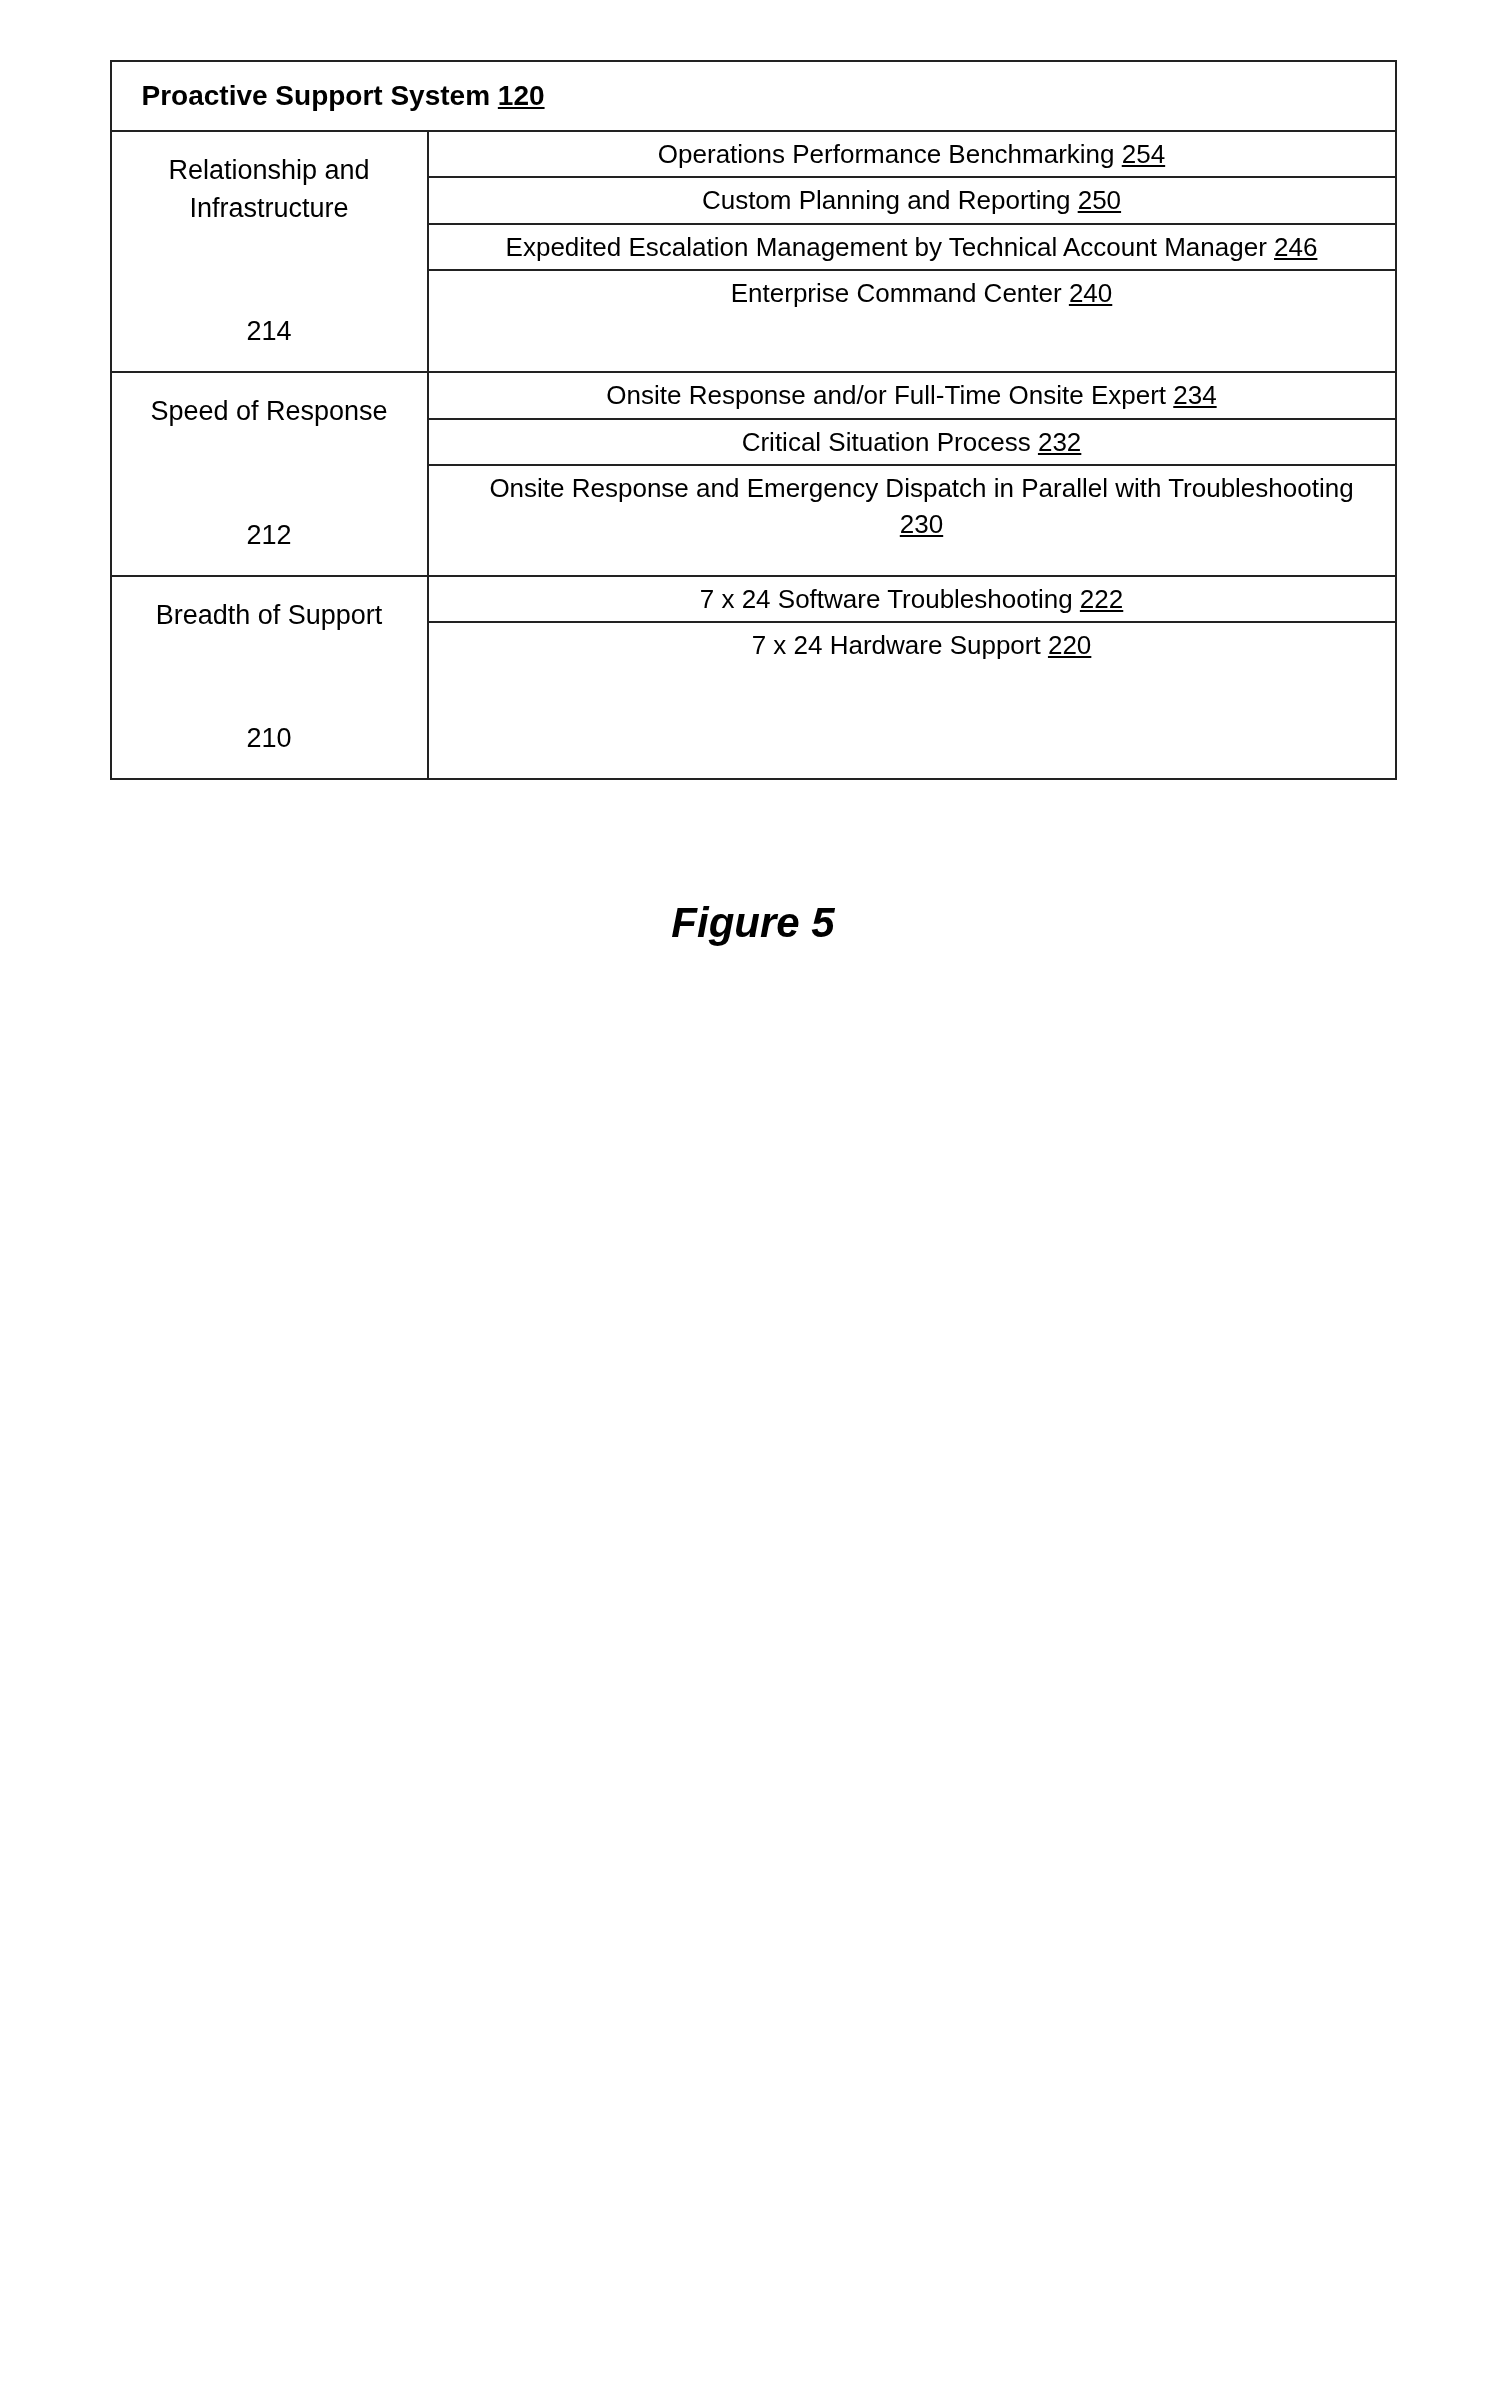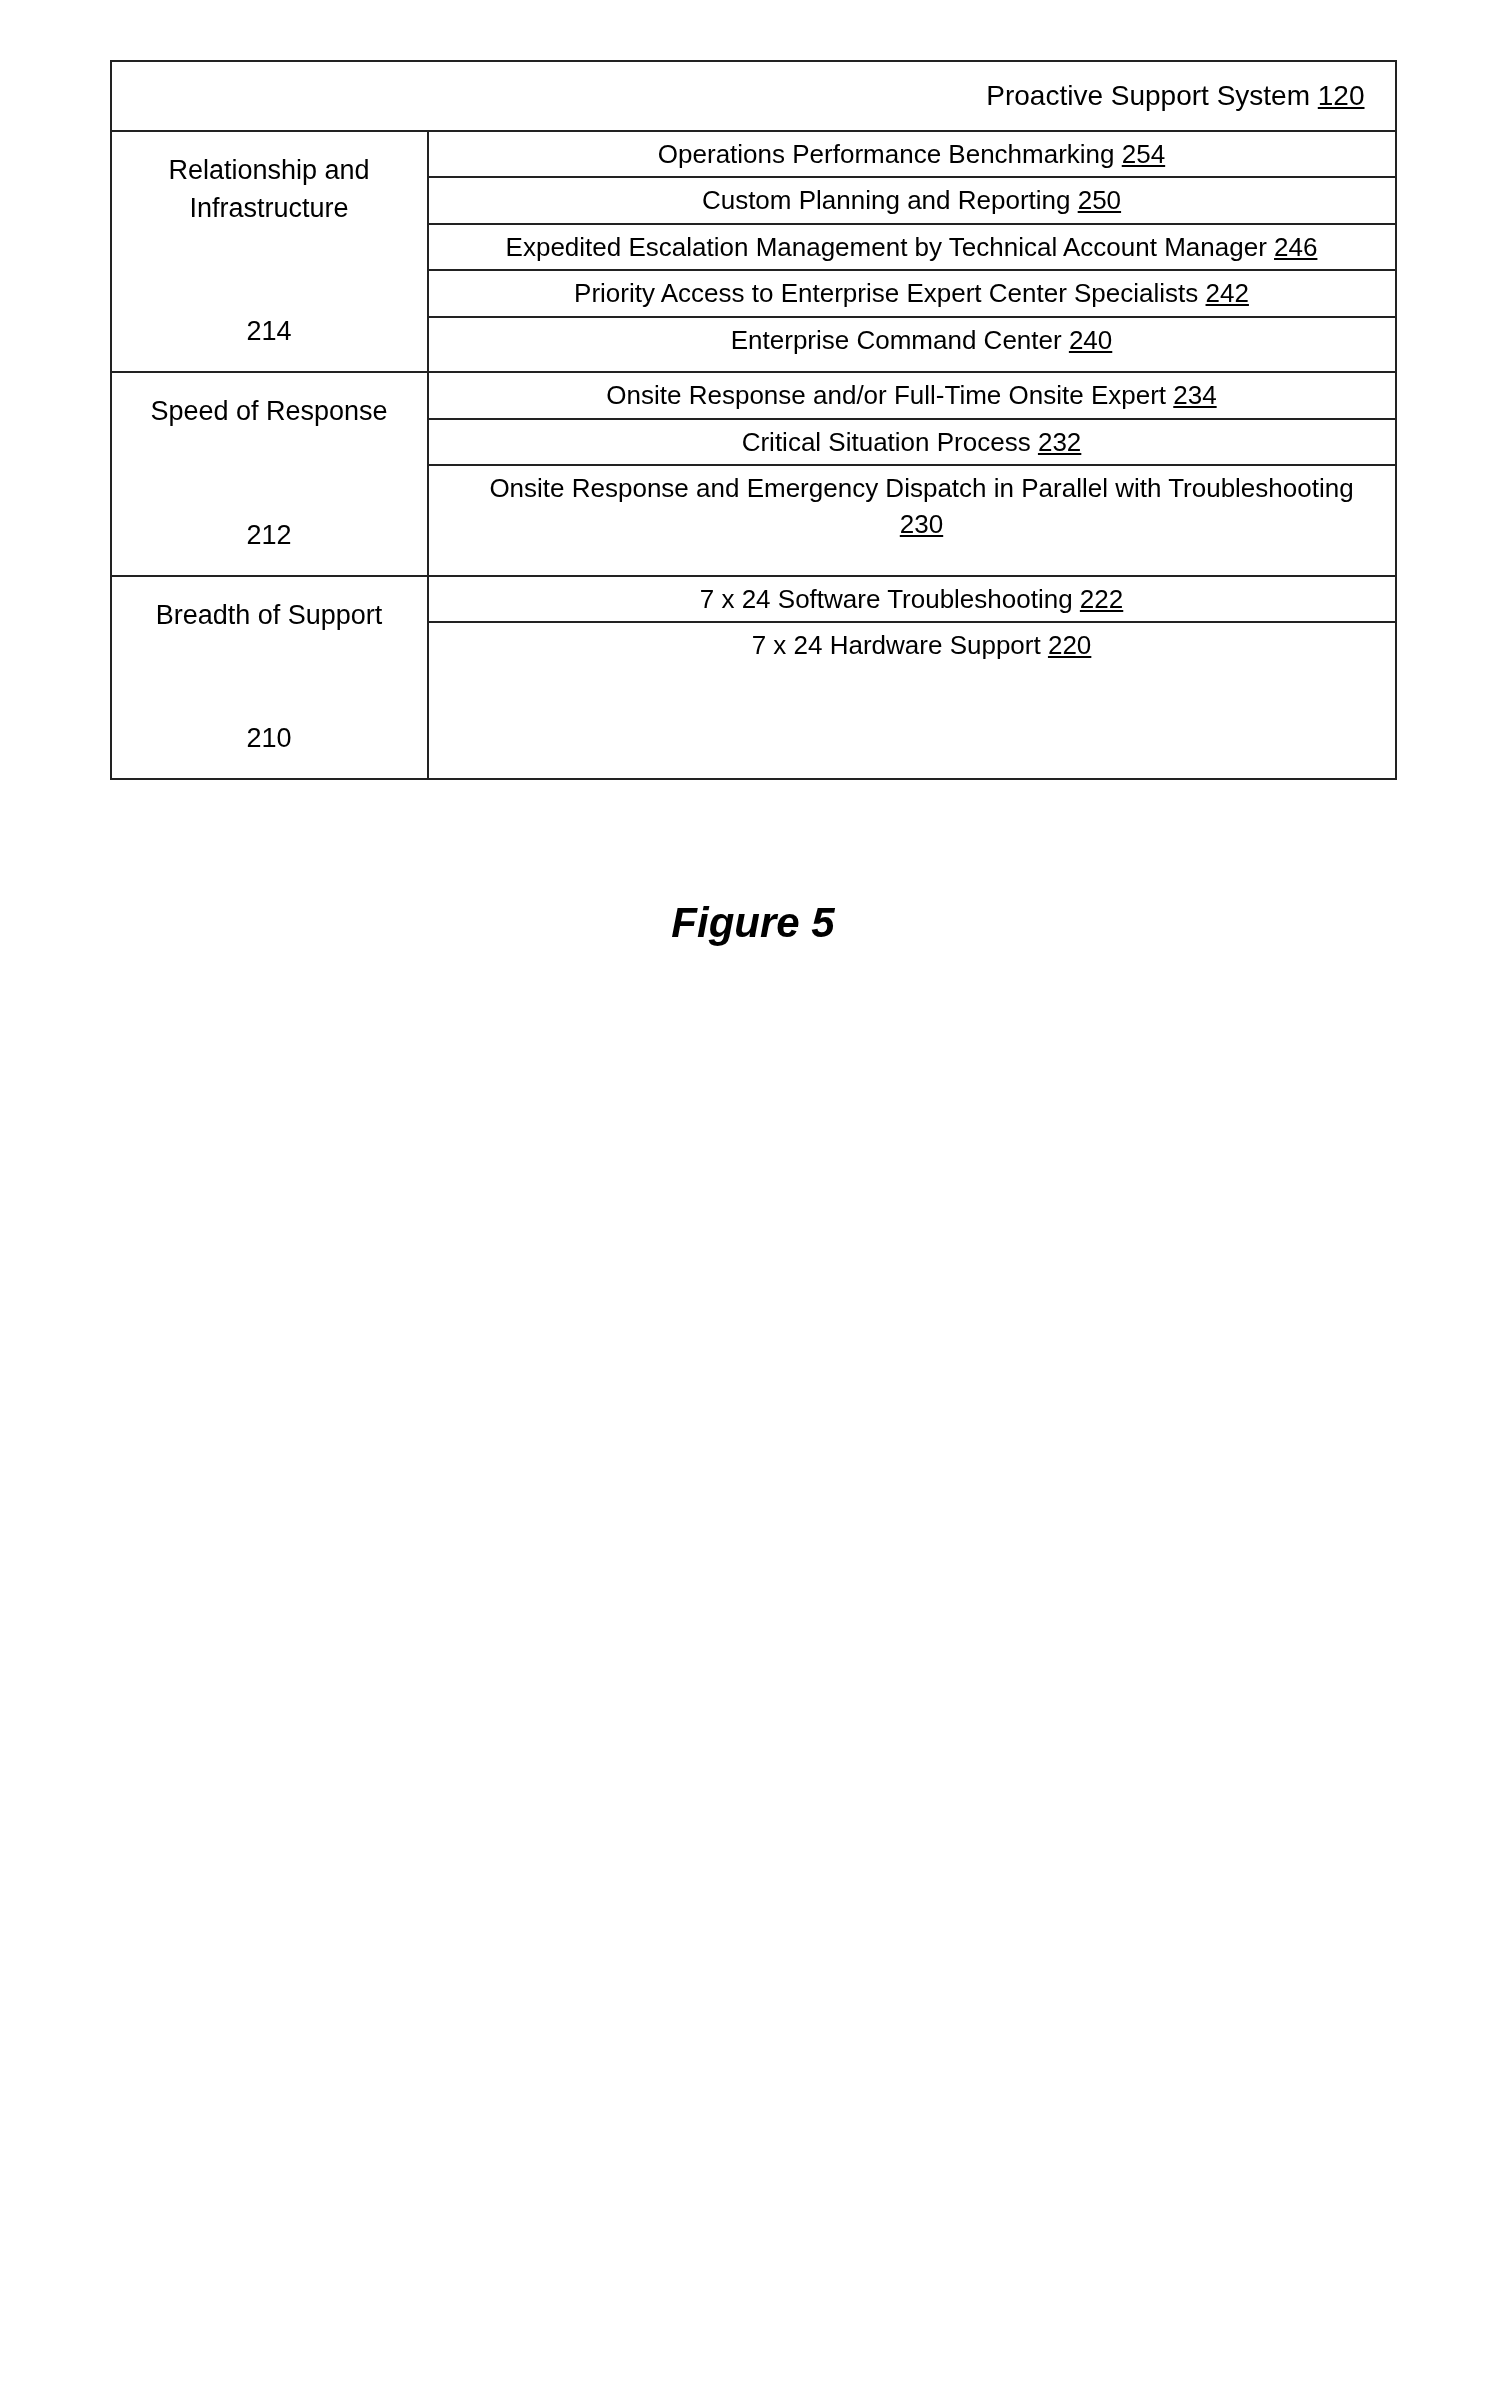--- a/index.html
+++ b/index.html
@@ -16,24 +16,25 @@
 
     .diagram-container {
       width: 1287px;
       margin-top: 20px;
     }
 
     
     .top-header {
       border: 2px solid #222;
       padding: 18px 30px;
-      text-align: right;
+      text-align: left;
       font-size: 28px;
       margin-bottom: 0;
       width: 100%;
+      font-weight: bold;
     }
 
     .top-header .num {
       text-decoration: underline;
     }
 
     .item-box {
       border-bottom: 2px solid #222;
       padding: 4px 24px;
       text-align: center;
@@ -113,21 +114,20 @@
     <div class="section-group" style="border-top: none;">
       <div class="section-left">
         <span>Relationship and<br>Infrastructure</span>
         <br>
         <span class="num">214</span>
       </div>
       <div class="section-right">
         <div class="item-box">Operations Performance Benchmarking <span class="num">254</span></div>
         <div class="item-box">Custom Planning and Reporting <span class="num">250</span></div>
         <div class="item-box">Expedited Escalation Management by Technical Account Manager <span class="num">246</span></div>
-        <div class="item-box">Priority Access to Enterprise Expert Center Specialists <span class="num">242</span></div>
         <div class="item-box">Enterprise Command Center <span class="num">240</span></div>
       </div>
     </div>
 
     <div class="section-group">
       <div class="section-left">
         <span>Speed of Response</span>
         <br>
         <span class="num">212</span>
       </div>

